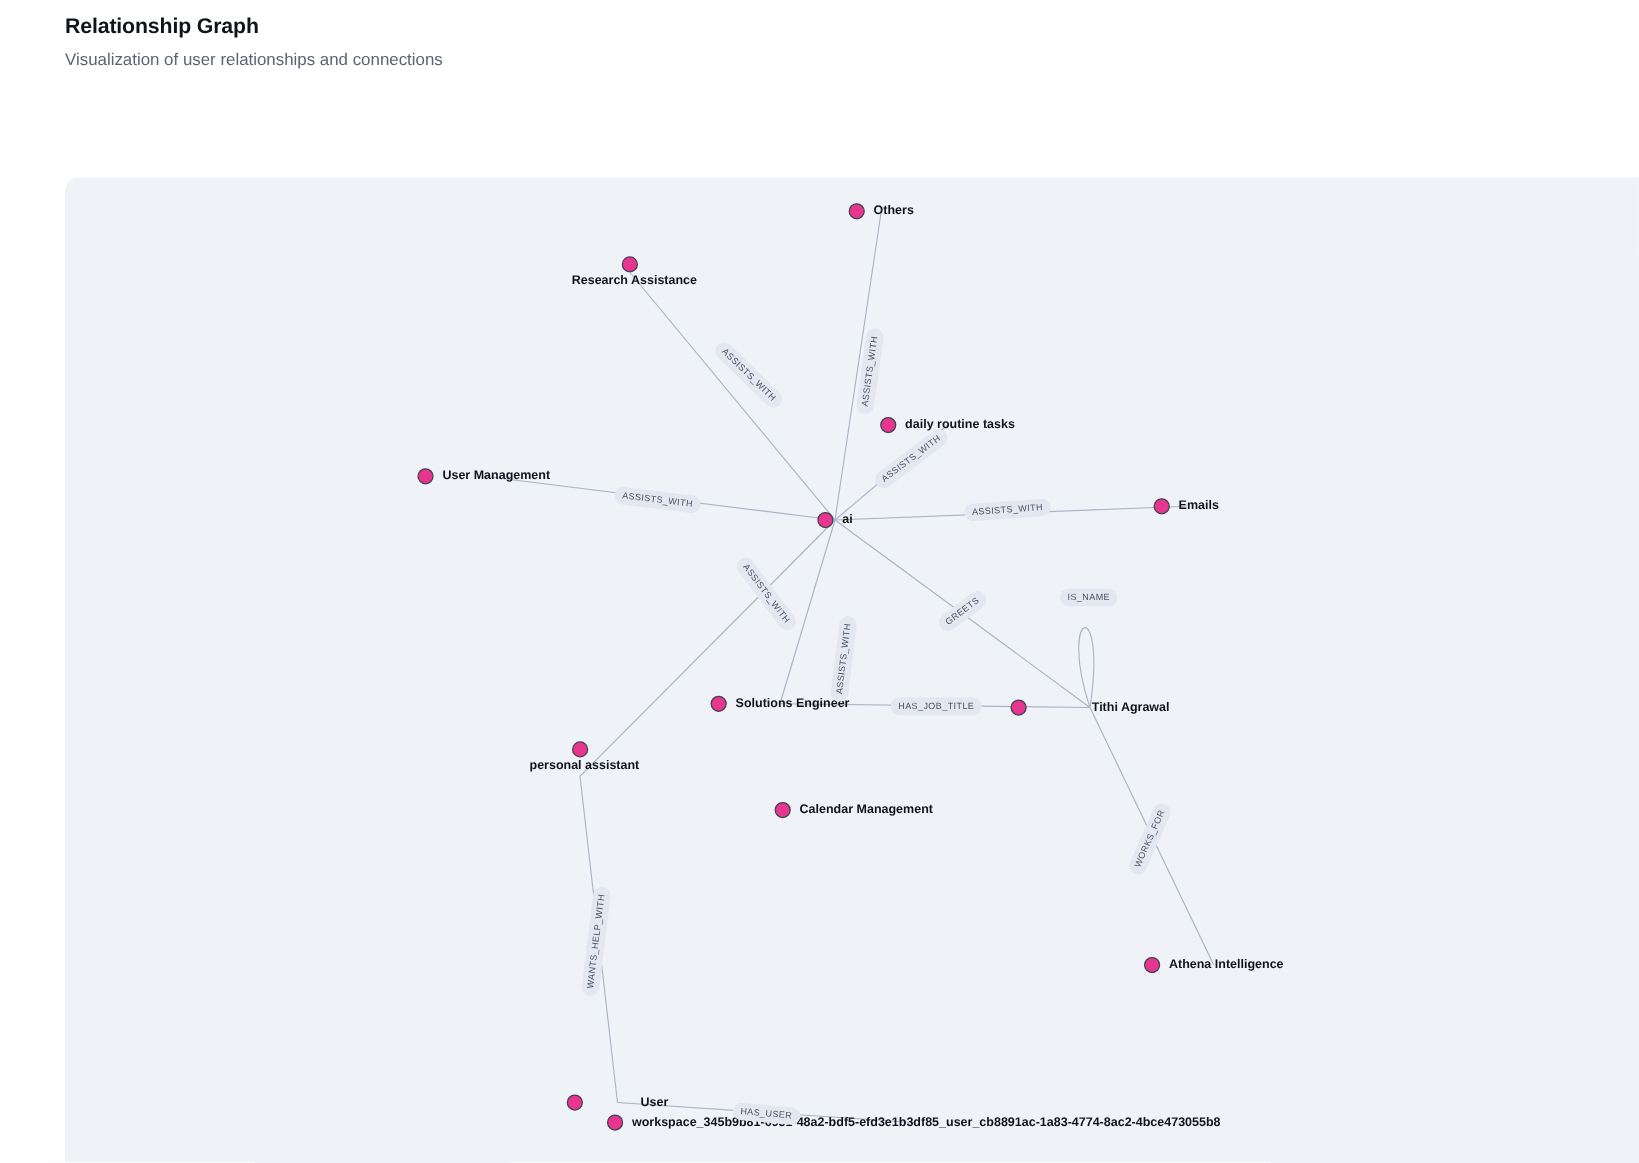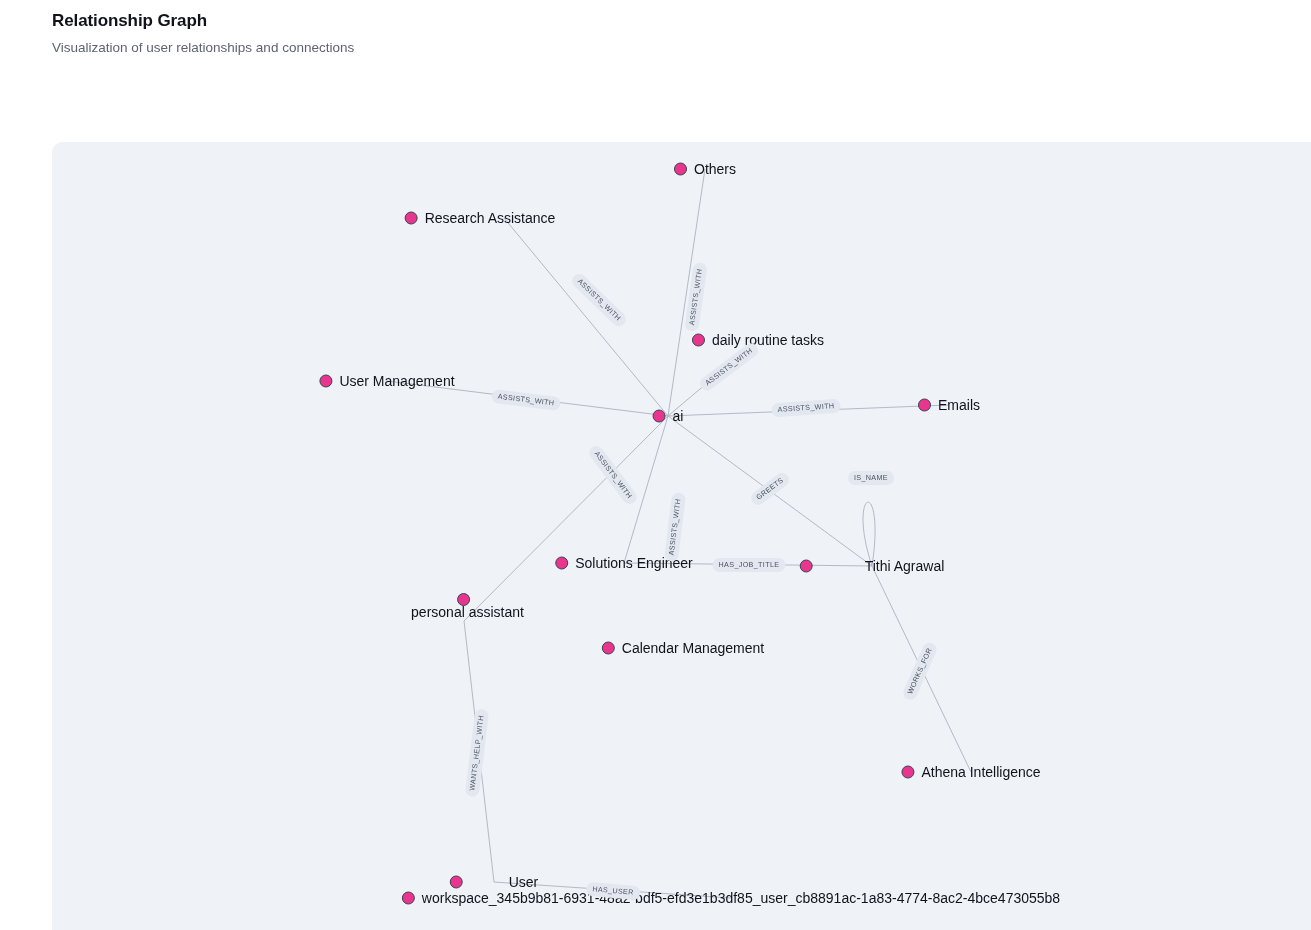--- a/index.html
+++ b/index.html
@@ -53,22 +53,22 @@
     white-space: nowrap;
   }
   .node-dot {
     width: 13px; height: 13px;
     border-radius: 50%;
     background: #e8368f;
     border: 1.3px solid #3c4352;
     flex: none;
   }
   .node-label {
-    font-size: 14px;
-    font-weight: normal;
+    font-size: 10px;
+    font-weight: bold;
     color: #10131a;
     margin-left: 7px;
     line-height: 13px;
   }
   .edge-label {
     position: absolute;
     transform-origin: 50% 50%;
     background: #e3e8f0;
     color: #4a5260;
     font-size: 7.2px;
@@ -104,21 +104,21 @@
         <line x1="820" y1="424" x2="572" y2="421" stroke="#aab3c2" stroke-width="0.9"></line>
         <line x1="820" y1="424" x2="919" y2="630" stroke="#aab3c2" stroke-width="0.9"></line>
         <line x1="442" y1="740" x2="412" y2="479" stroke="#aab3c2" stroke-width="0.9"></line>
         <line x1="442" y1="740" x2="679" y2="756" stroke="#aab3c2" stroke-width="0.9"></line>
       </svg>
     <div class="node-layer" id="node-layer">
         <div class="node" style="left: 653px; top: 27px;">
           <span class="node-dot"></span>
           <span class="node-label">Others</span>
         </div>
-        <div class="node" style="left: 428px; top: 76px;">
+        <div class="node" style="left: 452px; top: 76px; flex-direction: column;">
           <span class="node-dot"></span>
           <span class="node-label">Research Assistance</span>
         </div>
         <div class="node" style="left: 706px; top: 198px;">
           <span class="node-dot"></span>
           <span class="node-label">daily routine tasks</span>
         </div>
         <div class="node" style="left: 335px; top: 239px;">
           <span class="node-dot"></span>
           <span class="node-label">User Management</span>

